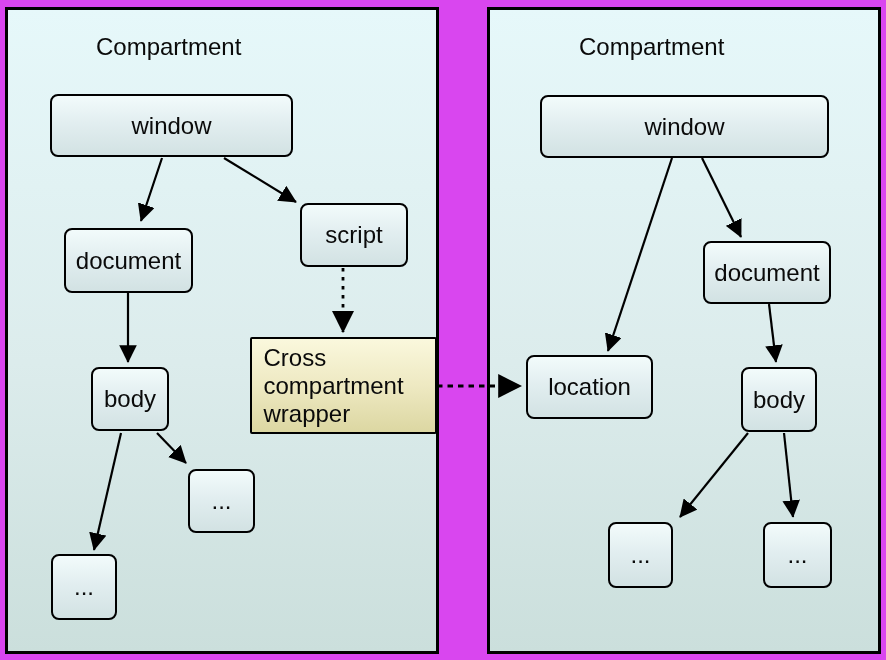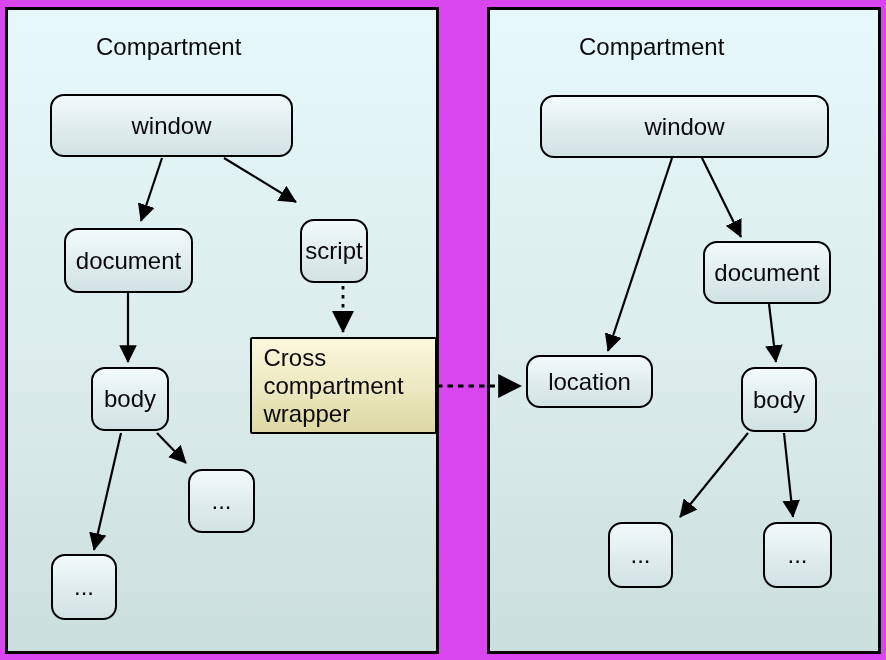--- a/index.html
+++ b/index.html
@@ -23,21 +23,21 @@
   }
   .compartment-title {
     position: absolute;
     font-size: 24px;
     color: #0a0a0a;
     white-space: nowrap;
   }
   .node {
     position: absolute;
     border: 2px solid #000000;
-    border-radius: 14px;
+    border-radius: 8px;
     background: linear-gradient(180deg, #f2fbfb 0%, #e2eef0 45%, #d2e2e3 100%);
     box-sizing: border-box;
     display: flex;
     align-items: center;
     justify-content: center;
     font-size: 24px;
     color: #0a0a0a;
   }
   .wrapper-node {
     position: absolute;
@@ -117,21 +117,21 @@
   <div class="compartment-title" style="left:96px; top:33px;">Compartment</div>
 
   <div class="node" style="left:50px; top:94px; width:243px; height:63px;">
     <span>window</span>
   </div>
 
   <div class="node" style="left:64px; top:228px; width:129px; height:65px;">
     <span>document</span>
   </div>
 
-  <div class="node" style="left:300px; top:203px; width:68px; height:64px;margin-top:16px;">
+  <div class="node" style="left:300px; top:203px; width:108px; height:64px;">
     <span>script</span>
   </div>
 
   <div class="node" style="left:91px; top:367px; width:78px; height:64px;">
     <span>body</span>
   </div>
 
   <div class="node" style="left:188px; top:469px; width:67px; height:64px;">
     <span>...</span>
   </div>
@@ -143,21 +143,21 @@
   <div class="wrapper-node" style="left:250px; top:337px; width:187px; height:97px;">
     <span class="wrapper-label">Cross compartment wrapper</span>
   </div>
 
   <div class="compartment-title" style="left:579px; top:33px;">Compartment</div>
 
   <div class="node" style="left:540px; top:95px; width:289px; height:63px;">
     <span>window</span>
   </div>
 
-  <div class="node" style="left:526px; top:355px; width:127px; height:53px;">
+  <div class="node" style="left:526px; top:355px; width:127px; height:64px;">
     <span>location</span>
   </div>
 
   <div class="node" style="left:703px; top:241px; width:128px; height:63px;">
     <span>document</span>
   </div>
 
   <div class="node" style="left:741px; top:367px; width:76px; height:65px;">
     <span>body</span>
   </div>

